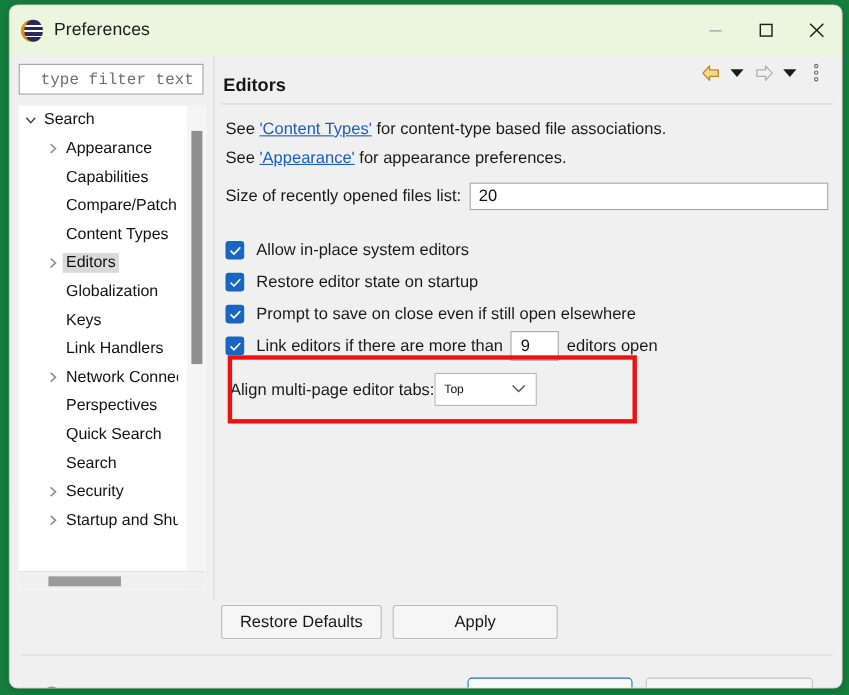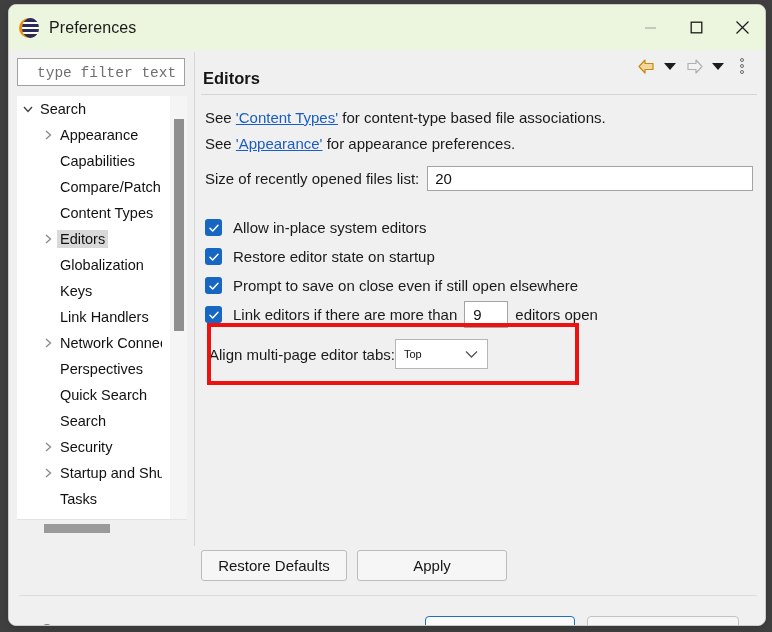--- a/index.html
+++ b/index.html
@@ -5,21 +5,21 @@
   html, body {
     margin: 0; padding: 0;
     width: 772px; height: 632px;
     background: #f3f3f3;
     font-family: "Liberation Sans", sans-serif;
     overflow: hidden;
   }
   #root {
     position: relative;
     width: 772px; height: 632px;
-    background: #404040;
+    background: #15803d;
   }
 
   
   .window {
     position: absolute;
     left: 8px; top: 4px;
     width: 756px; height: 620px;
     background: #f0f0f0;
     border: 1px solid #c9cdc9;
     border-radius: 8px;
@@ -384,24 +384,20 @@
                 <span class="tlabel">Security</span>
               </div>
               <div class="trow lvl1">
                 <span class="twist">
                   <svg width="12" height="12" viewBox="0 0 12 12">
                     <path d="M4 2 L8.5 6 L4 10" fill="none" stroke="#8d8d8d" stroke-width="1.4"></path>
                   </svg>
                 </span>
                 <span class="tlabel">Startup and Shutdown</span>
               </div>
-              <div class="trow lvl1">
-                <span class="twist"></span>
-                <span class="tlabel">Tasks</span>
-              </div>
             </div>
 
           <div class="v-sb">
             <div class="thumb"></div>
           </div>
           <div class="h-sb">
             <div class="thumb"></div>
           </div>
         </div>
       </div>

